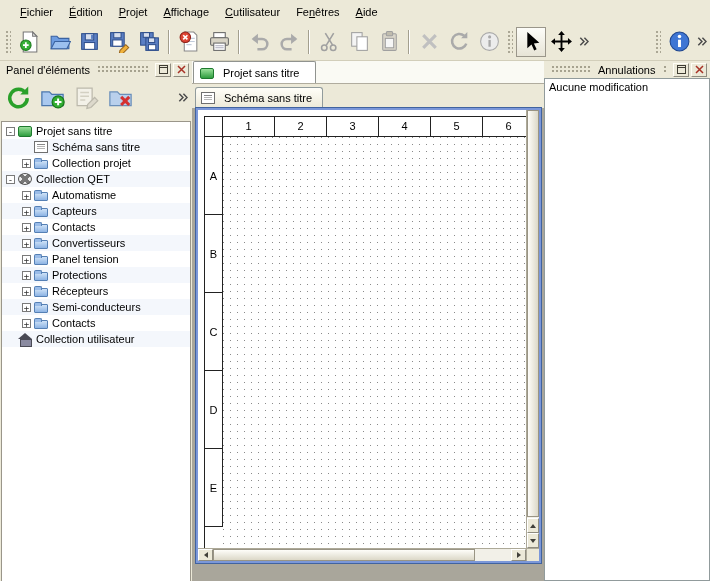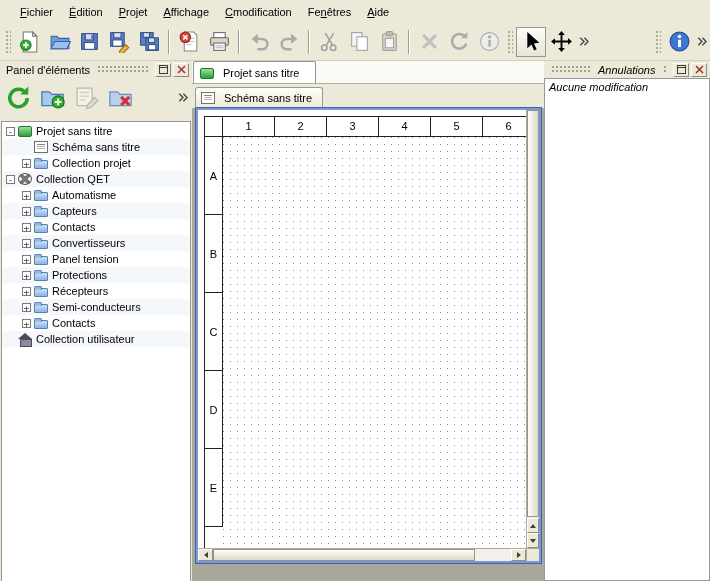--- a/index.html
+++ b/index.html
@@ -18,21 +18,21 @@
   .tsep { width:2px; height:24px; margin:0 4px; background:linear-gradient(90deg,#a39f8e 1px,#ffffff 1px); }
   .tbtn { width:30px; height:30px; border:none; background:transparent; display:flex; align-items:center; justify-content:center; padding:0; }
   .tbtn svg { width:23px; height:23px; }
   .tbtn.checked { border:1px solid #9a968a; background:linear-gradient(#fdfdf9,#e7e4d6); }
   .tb-spacer { flex:1; }
   .chev { width:14px; height:22px; border:none; background:transparent; display:flex; align-items:center; justify-content:center; padding:0; }
 
   
   .bodyarea { position:absolute; top:61px; left:0; right:0; bottom:0; }
   .left-dock { position:absolute; left:0; top:0; width:192px; height:100%; display:flex; flex-direction:column; background:#ece9d8;justify-content:space-between; }
-  .right-dock { position:absolute; left:544px; top:0; right:0; height:100%; display:flex; flex-direction:column; background:#ece9d8;font-style:italic; }
+  .right-dock { position:absolute; left:544px; top:0; right:0; height:100%; display:flex; flex-direction:column; background:#ece9d8; }
 
   .dock-title { height:17px; display:flex; align-items:center; padding:0 3px; flex:0 0 17px; }
   .dock-title .label { padding:0 3px; white-space:nowrap; }
   .tex { height:9px; flex:1; margin:0 4px; background-image:radial-gradient(#a6a28f 1px, transparent 1.2px); background-size:4px 4px; }
   .tex.short { flex:0 0 40px; }
   .dock-btn { width:16px; height:14px; flex:0 0 16px; margin-left:2px; background:#ece9d8; border:1px solid; border-color:#fffef6 #8f8c7f #8f8c7f #fffef6; display:flex; align-items:center; justify-content:center; padding:0; }
 
   
   .panel-toolbar { height:38px; flex:0 0 38px; display:flex; align-items:center; gap:3px; padding:3px 3px; }
   .pt-btn { width:31px; height:31px; border:none; background:transparent; display:flex; align-items:center; justify-content:center; padding:0; }
@@ -103,21 +103,21 @@
 </head>
 <body>
 
 <div class="app">
 
   <div class="menubar">
     <span class="menu-item"><span></span><span class="mn">F</span><span>ichier</span></span>
     <span class="menu-item"><span></span><span class="mn">É</span><span>dition</span></span>
     <span class="menu-item"><span></span><span class="mn">P</span><span>rojet</span></span>
     <span class="menu-item"><span></span><span class="mn">A</span><span>ffichage</span></span>
-    <span class="menu-item"><span></span><span class="mn">C</span><span>modification</span></span>
+    <span class="menu-item"><span></span><span class="mn">C</span><span>utilisateur</span></span>
     <span class="menu-item"><span>Fe</span><span class="mn">n</span><span>êtres</span></span>
     <span class="menu-item"><span></span><span class="mn">A</span><span>ide</span></span>
   </div>
 
   <div class="toolbar">
     <div class="grip"></div>
 
     <button class="tbtn">
       <svg viewBox="0 0 22 22">
           <path d="M5 2h9l4 4v15H5z" fill="#fff" stroke="#777"></path>

